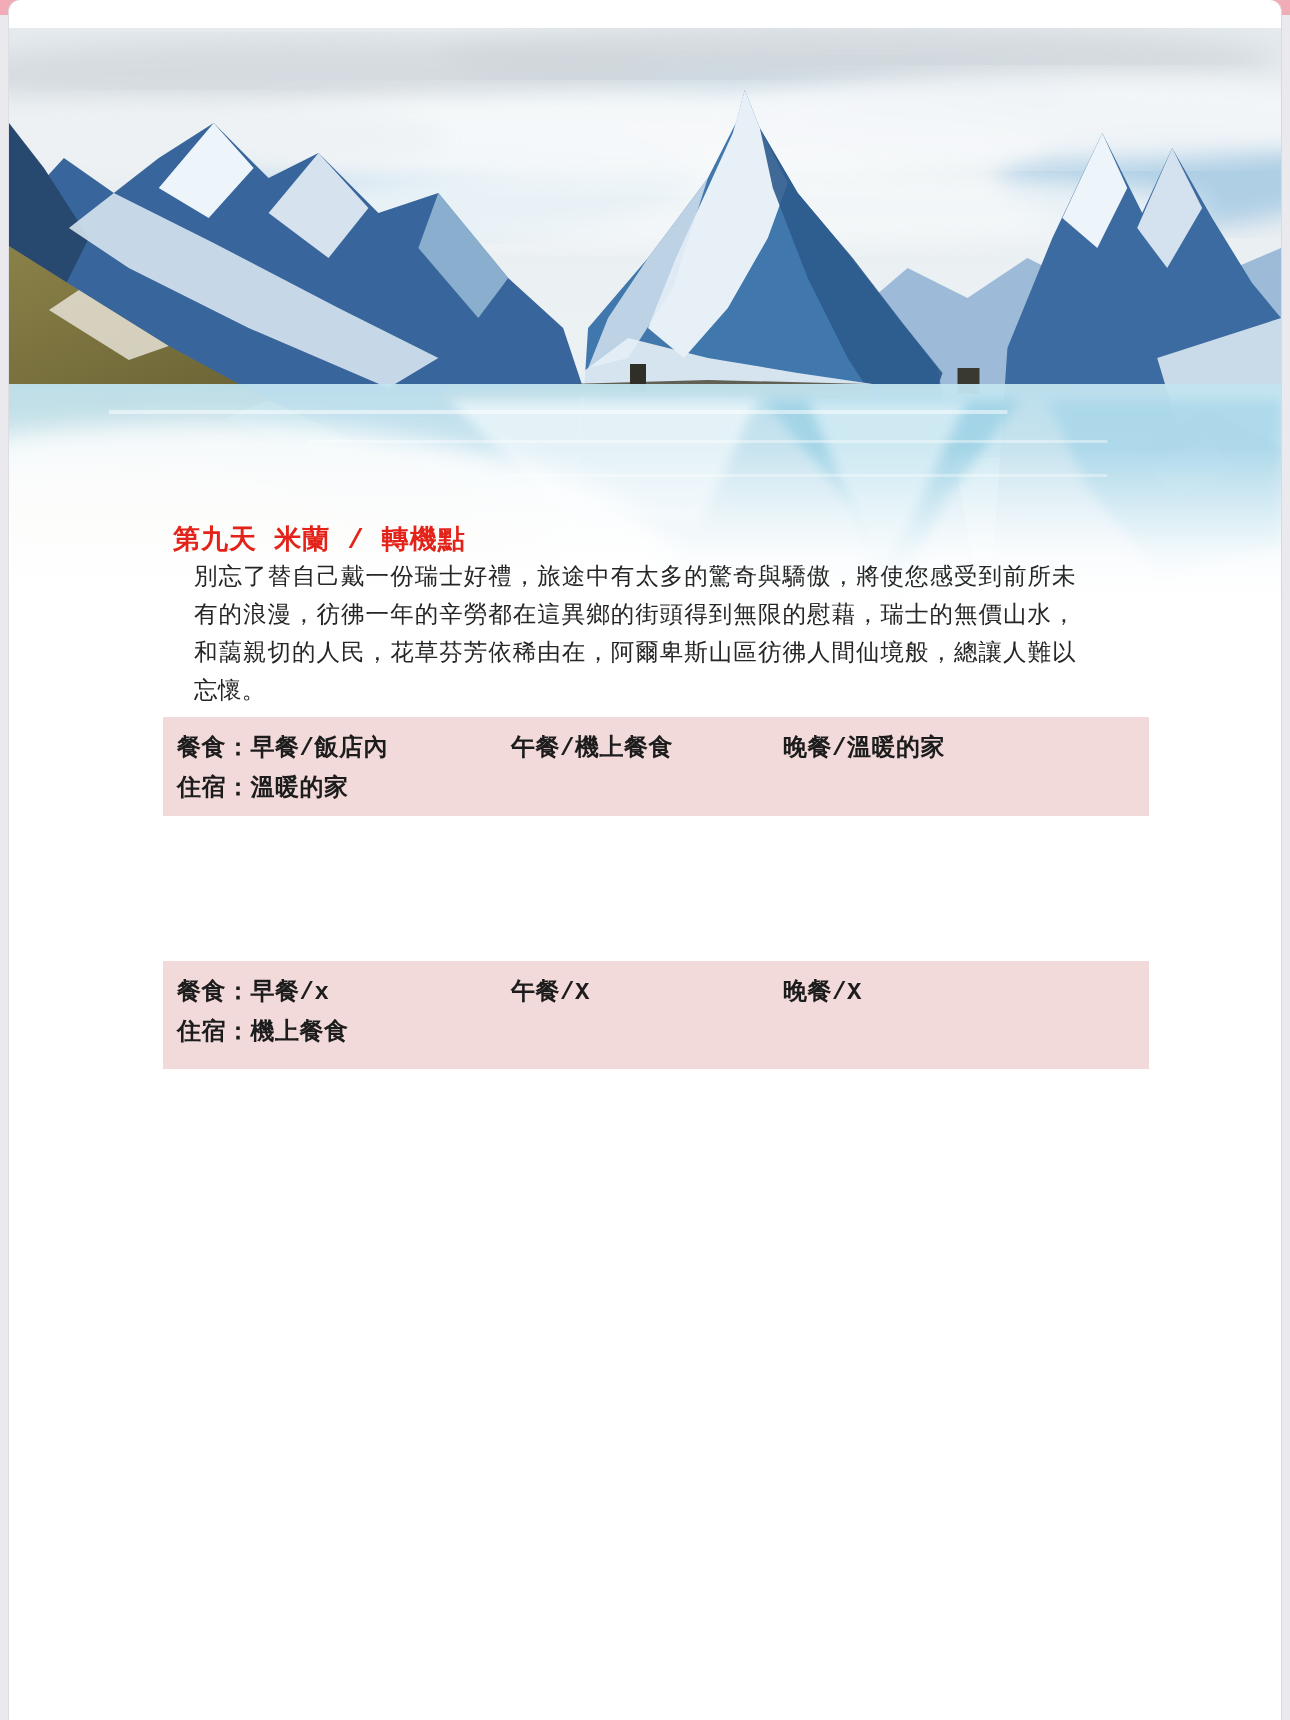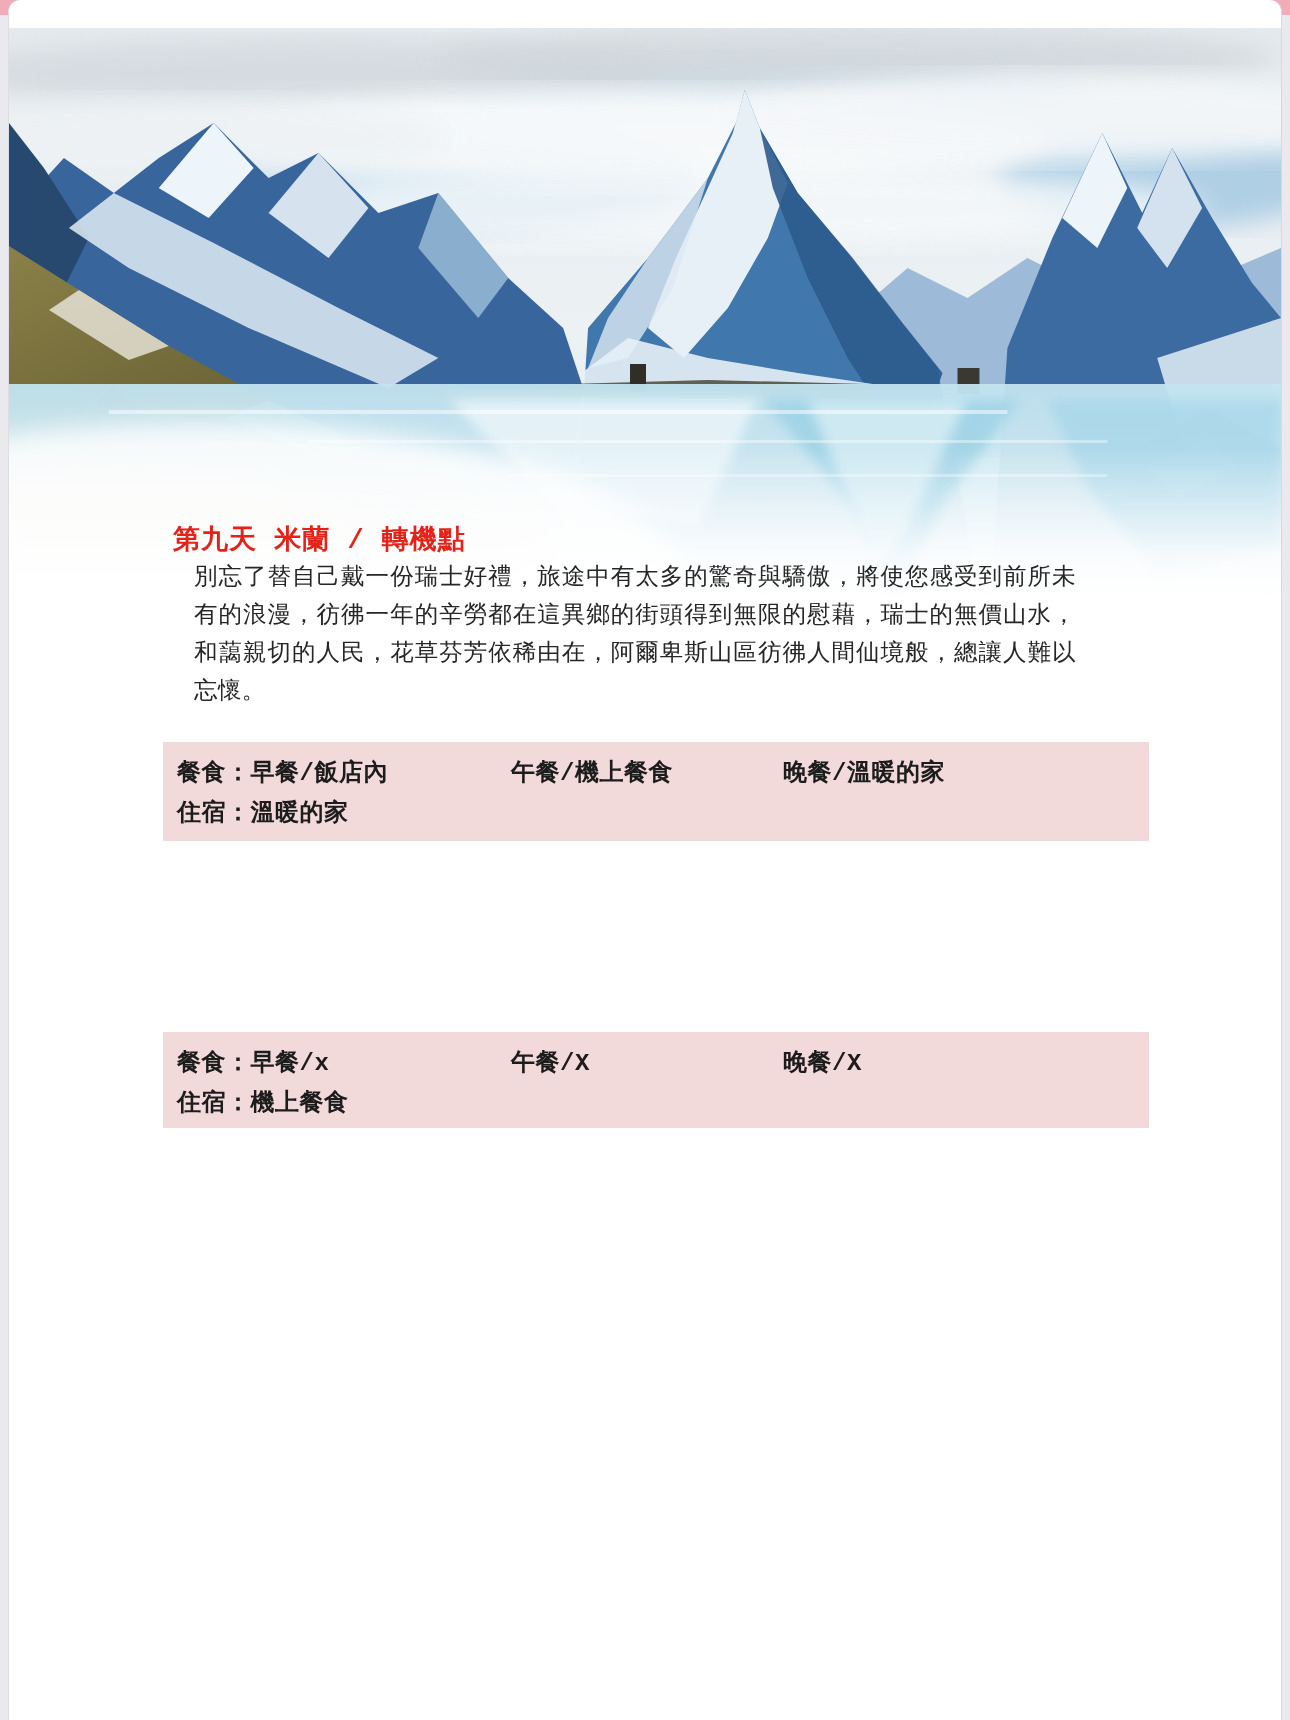--- a/index.html
+++ b/index.html
@@ -37,24 +37,23 @@
   .body-para {
     position:absolute; left:164px; width:882px;
     font-size:23.5px; line-height:38px; color:#262626;
     text-align:justify; letter-spacing:0.4px;margin-left:21px;
   }
   .p-day9 { top:559px; }
   .p-day10 { top:939px; width:900px; text-align:left; }
   .meal-box {
     position:absolute; left:154px; width:986px;
     background:#f3dada;
-    margin-top:25px;
   }
   .box1 { top:717px; height:99px; }
-  .box2 { top:1007px; height:96px; }
+  .box2 { top:961px; height:108px; }
   .meal-box span {
     position:absolute; font-size:24px; font-weight:bold; color:#1c1c1c;
     letter-spacing:0.5px; white-space:nowrap;
   }
   .meal-a { left:14px;  top:14px; }
   .meal-b { left:348px; top:14px; }
   .meal-c { left:620px; top:14px; }
   .stay   { left:14px;  top:54px; }
 </style>
 </head>

